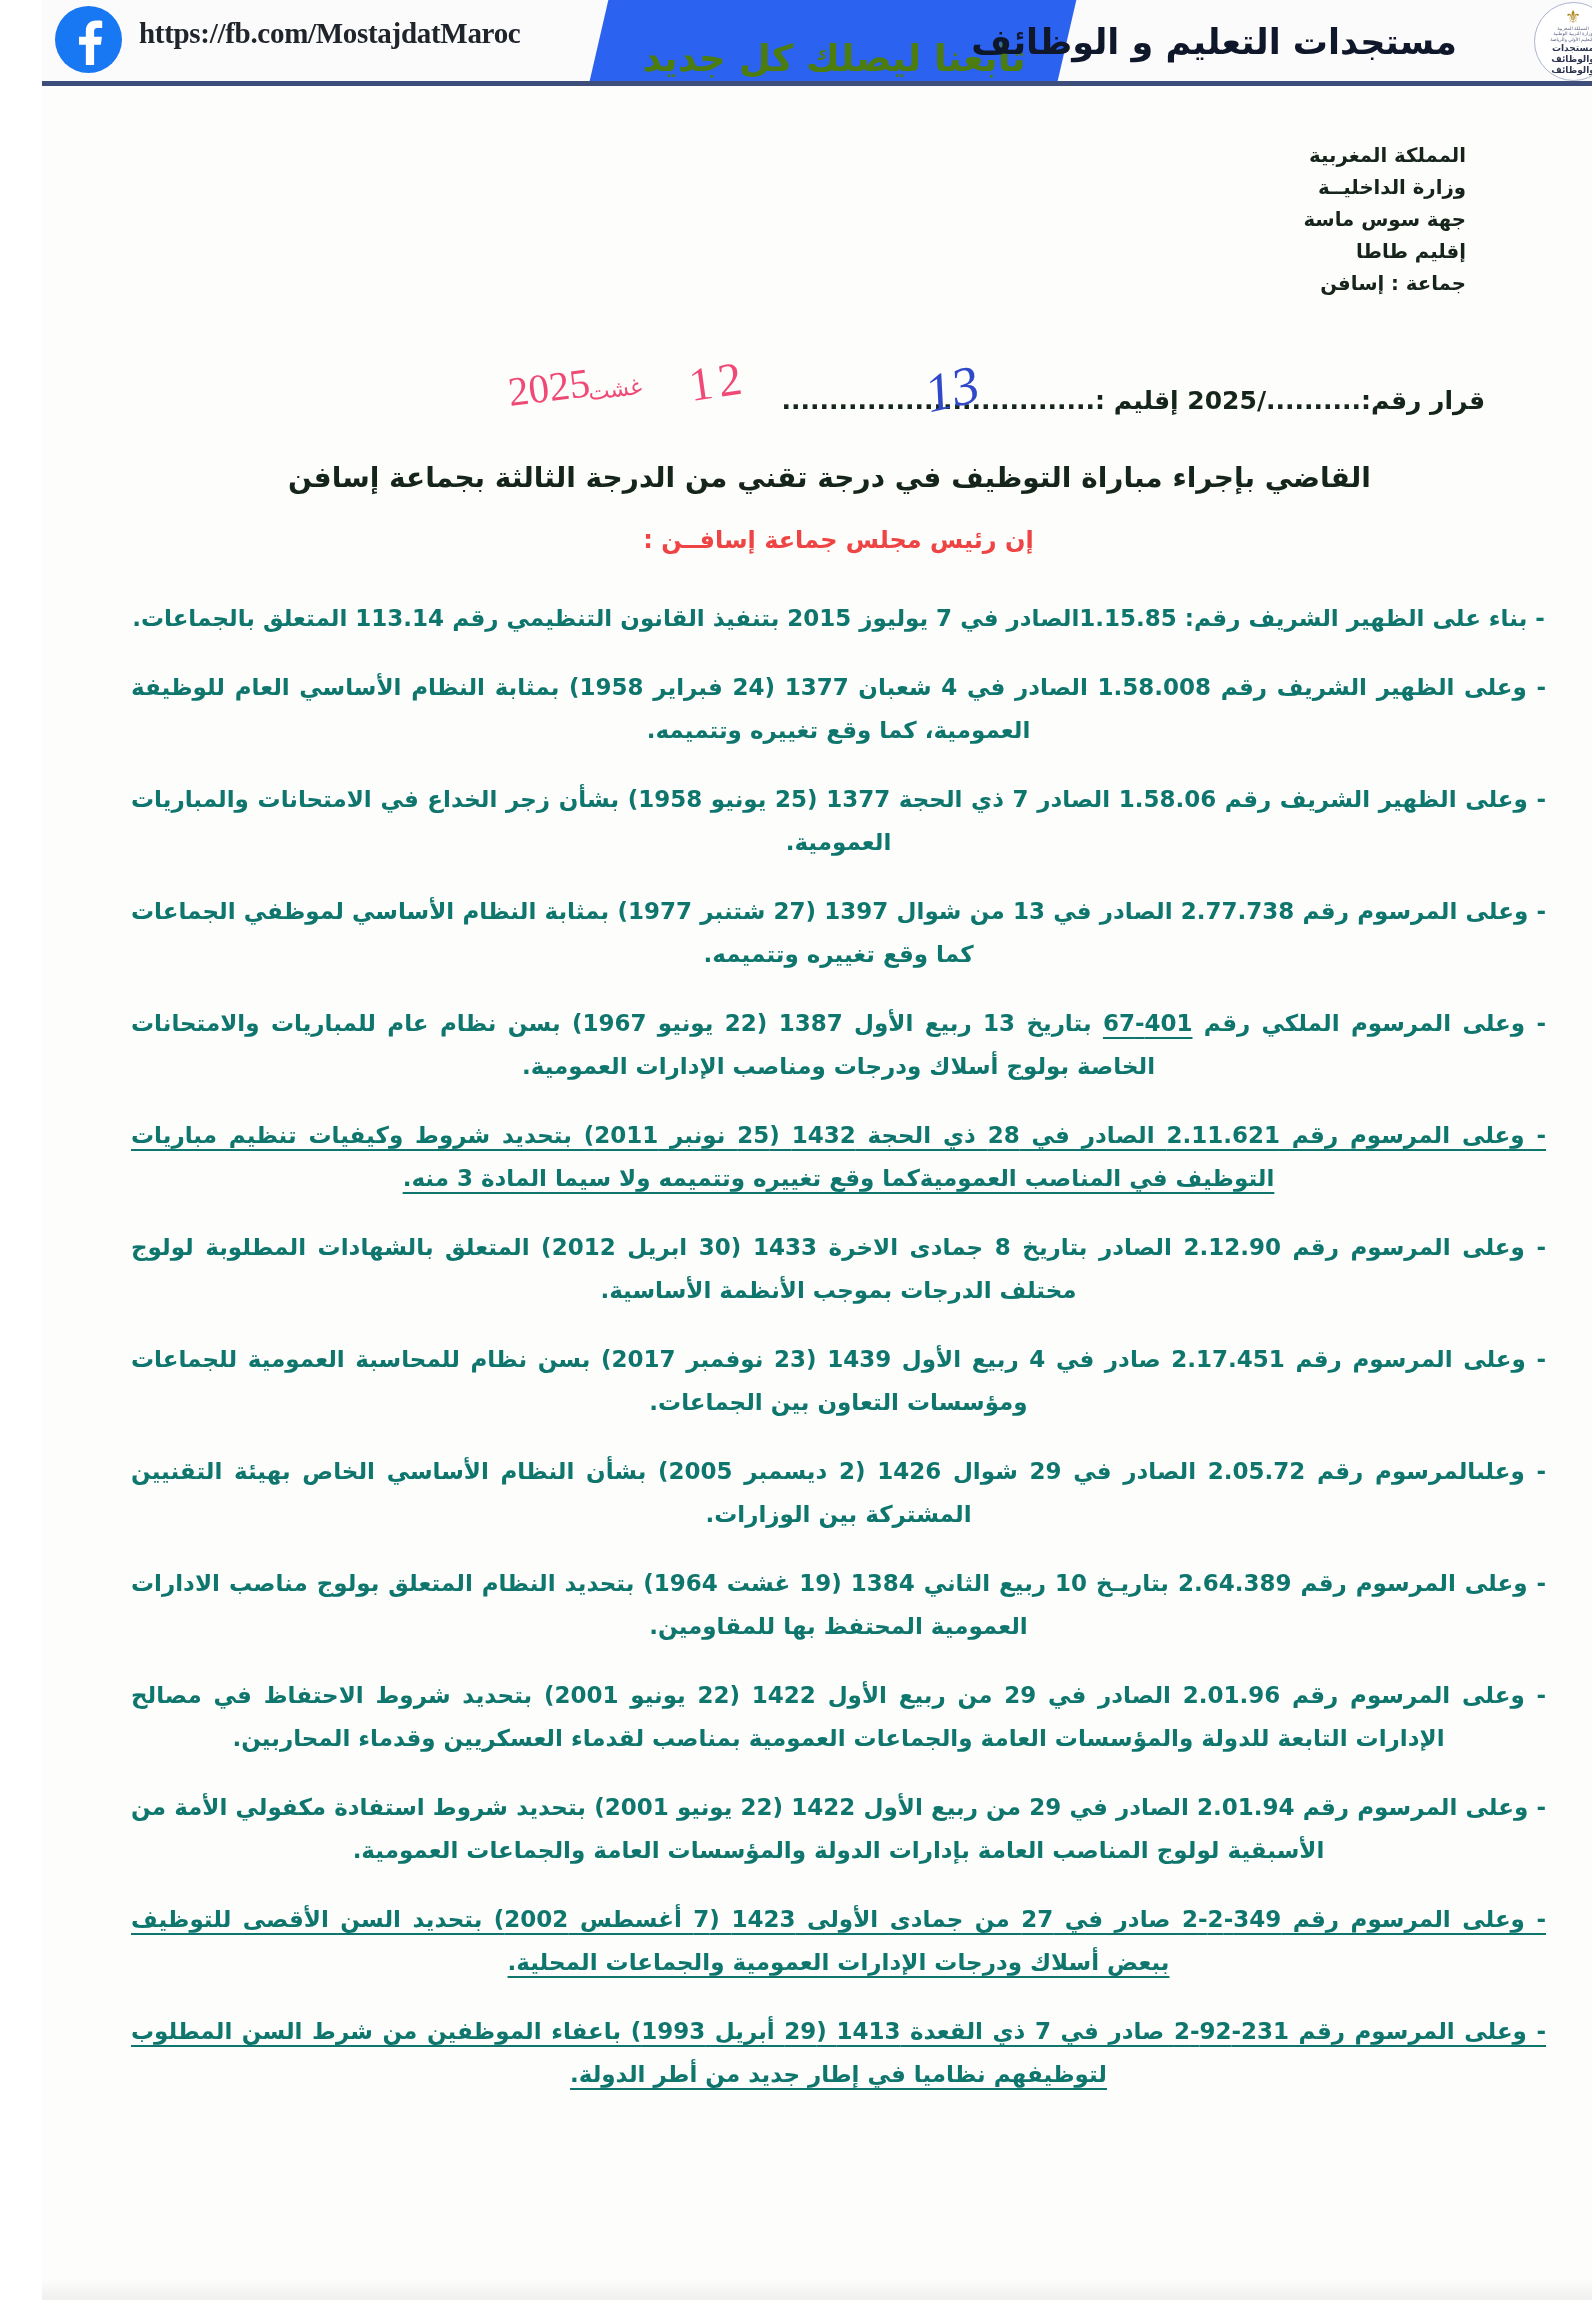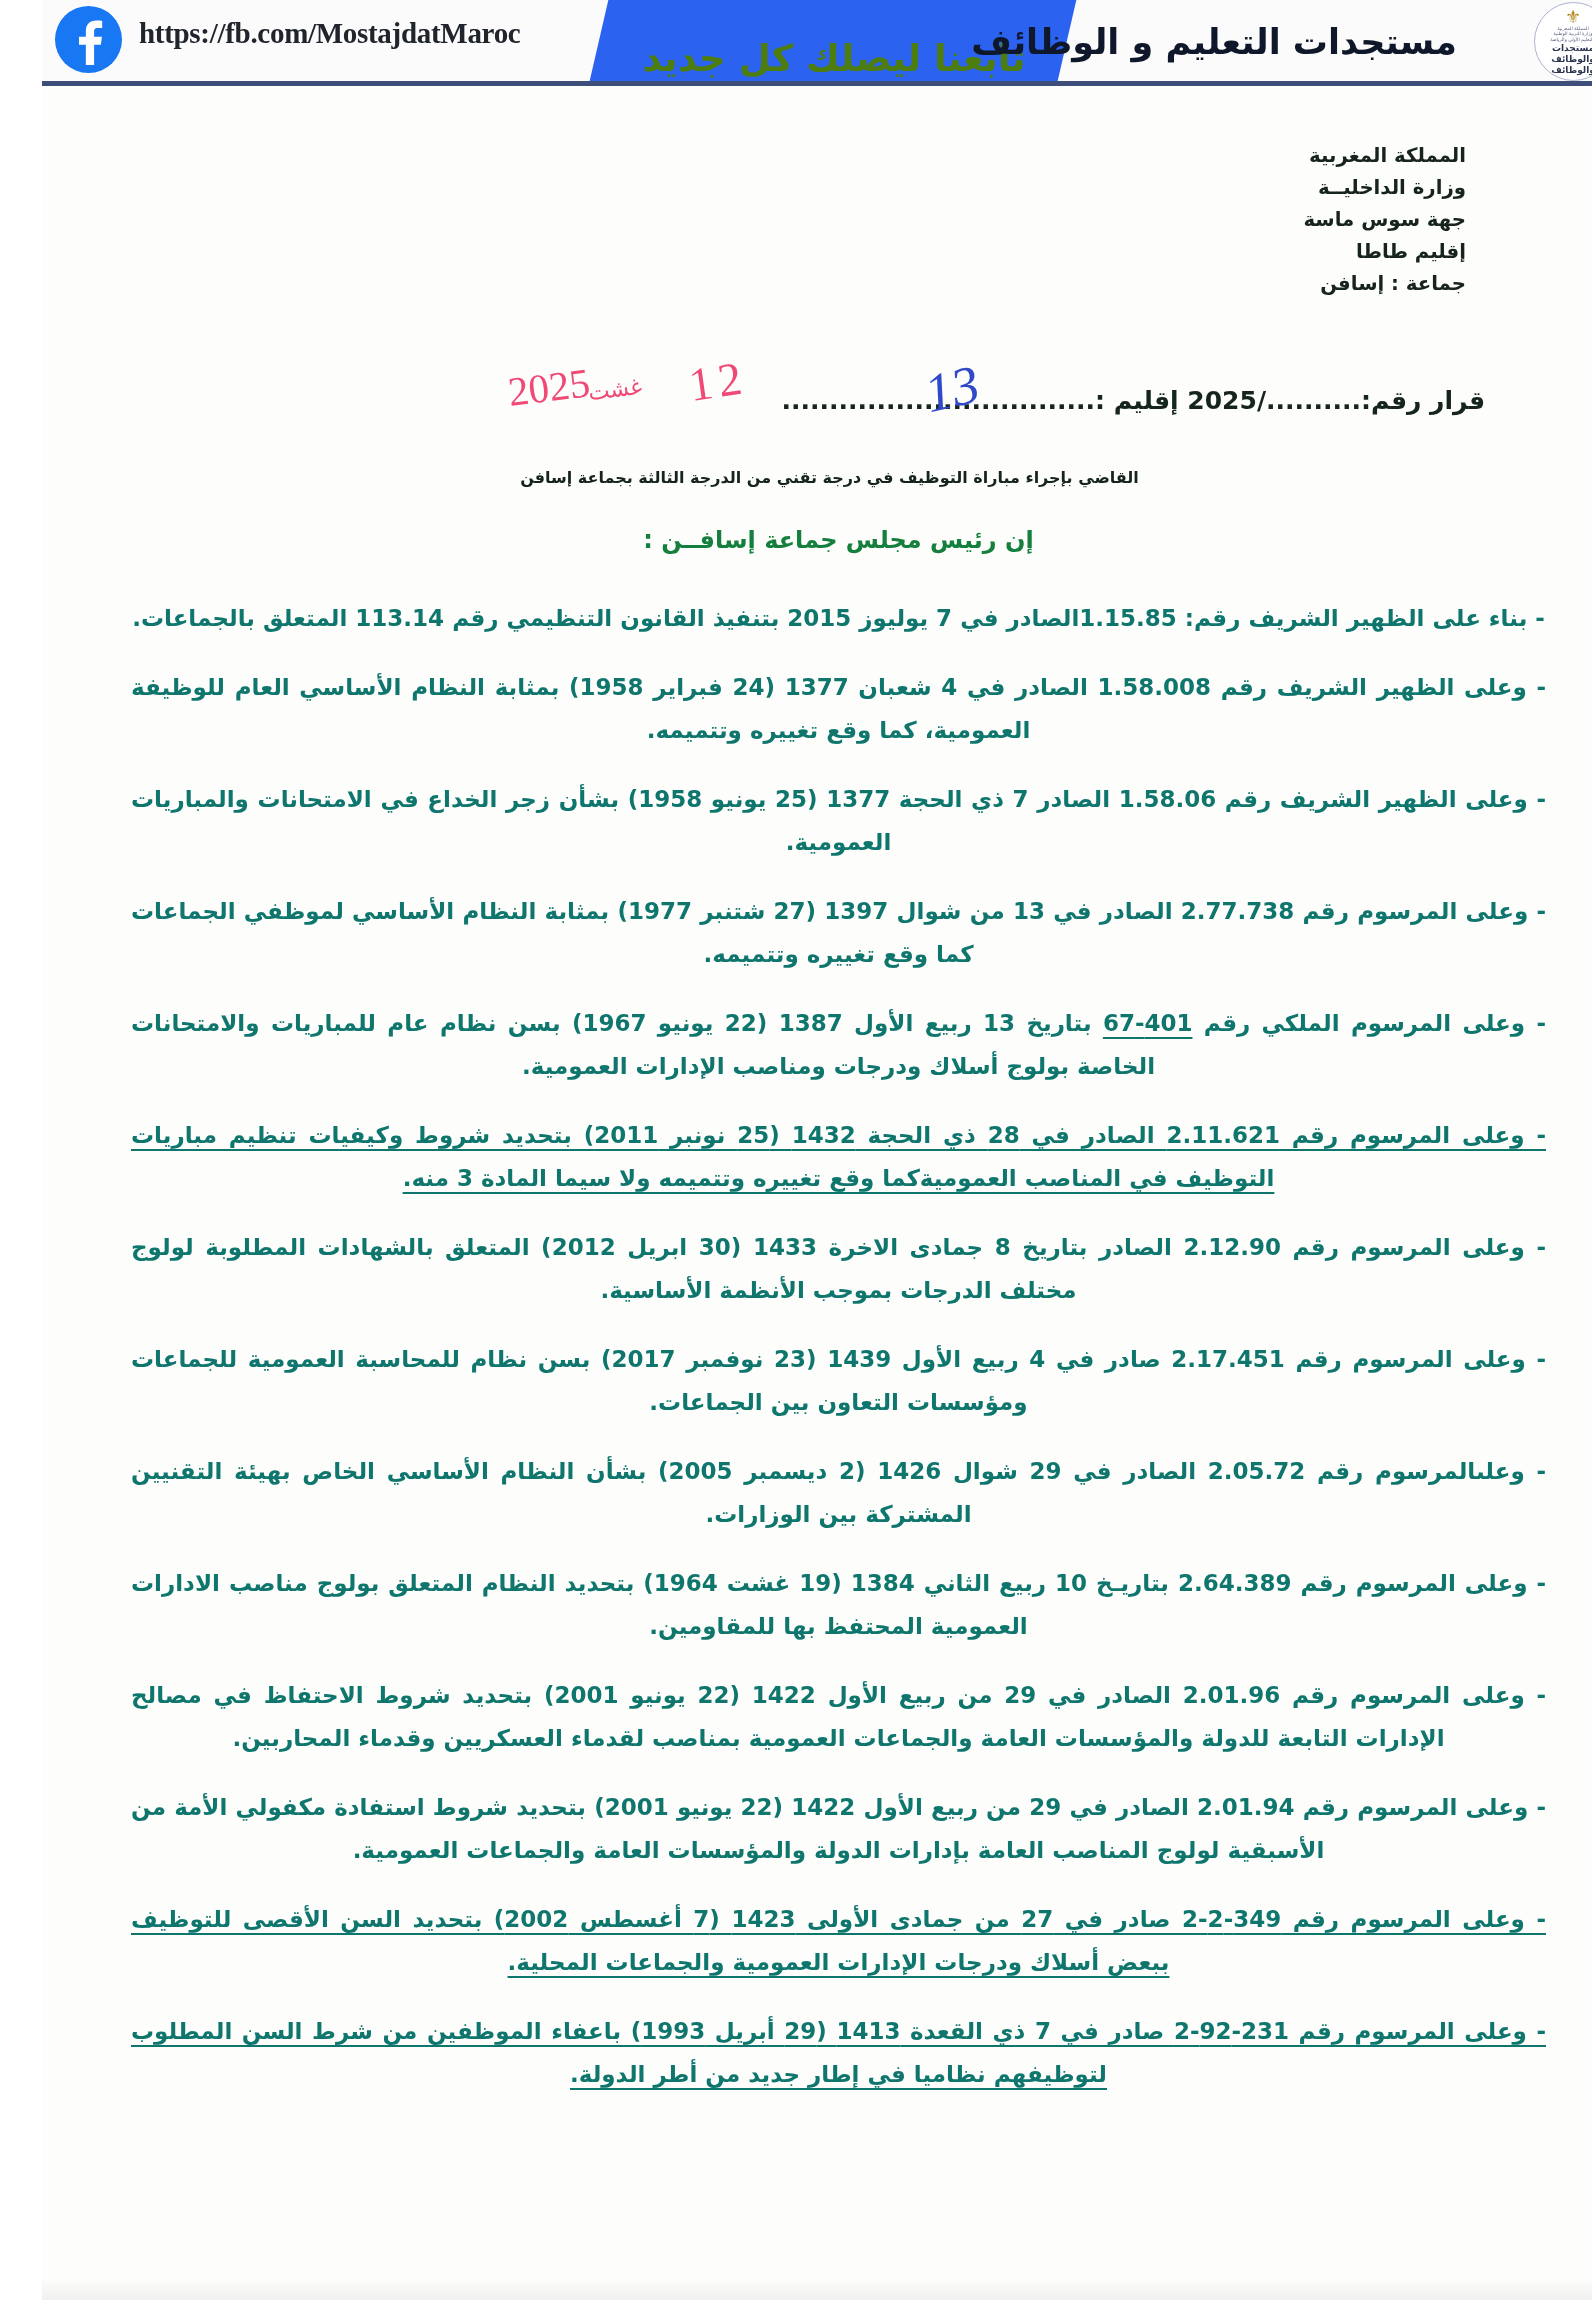--- a/index.html
+++ b/index.html
@@ -216,33 +216,33 @@
   }
 
   .doc-title {
     position: absolute;
     top: 373px;
     left: 132px;
     right: 150px;
     text-align: center;
     direction: rtl;
     color: #15251b;
-    font-size: 16px;
+    font-size: 28px;
     font-weight: 700;
     line-height: 37px;
     font-family: "DejaVu Sans", sans-serif;
   }
   .doc-subtitle {
     position: absolute;
     top: 440px;
     left: 150px;
     right: 150px;
     text-align: center;
     direction: rtl;
-    color: #15803d;
+    color: #ef4444;
     font-size: 24px;
     font-weight: 700;
     font-family: "DejaVu Sans", sans-serif;
   }
 
   .clauses {
     position: absolute;
     top: 511px;
     right: 89px;
     left: 89px;

